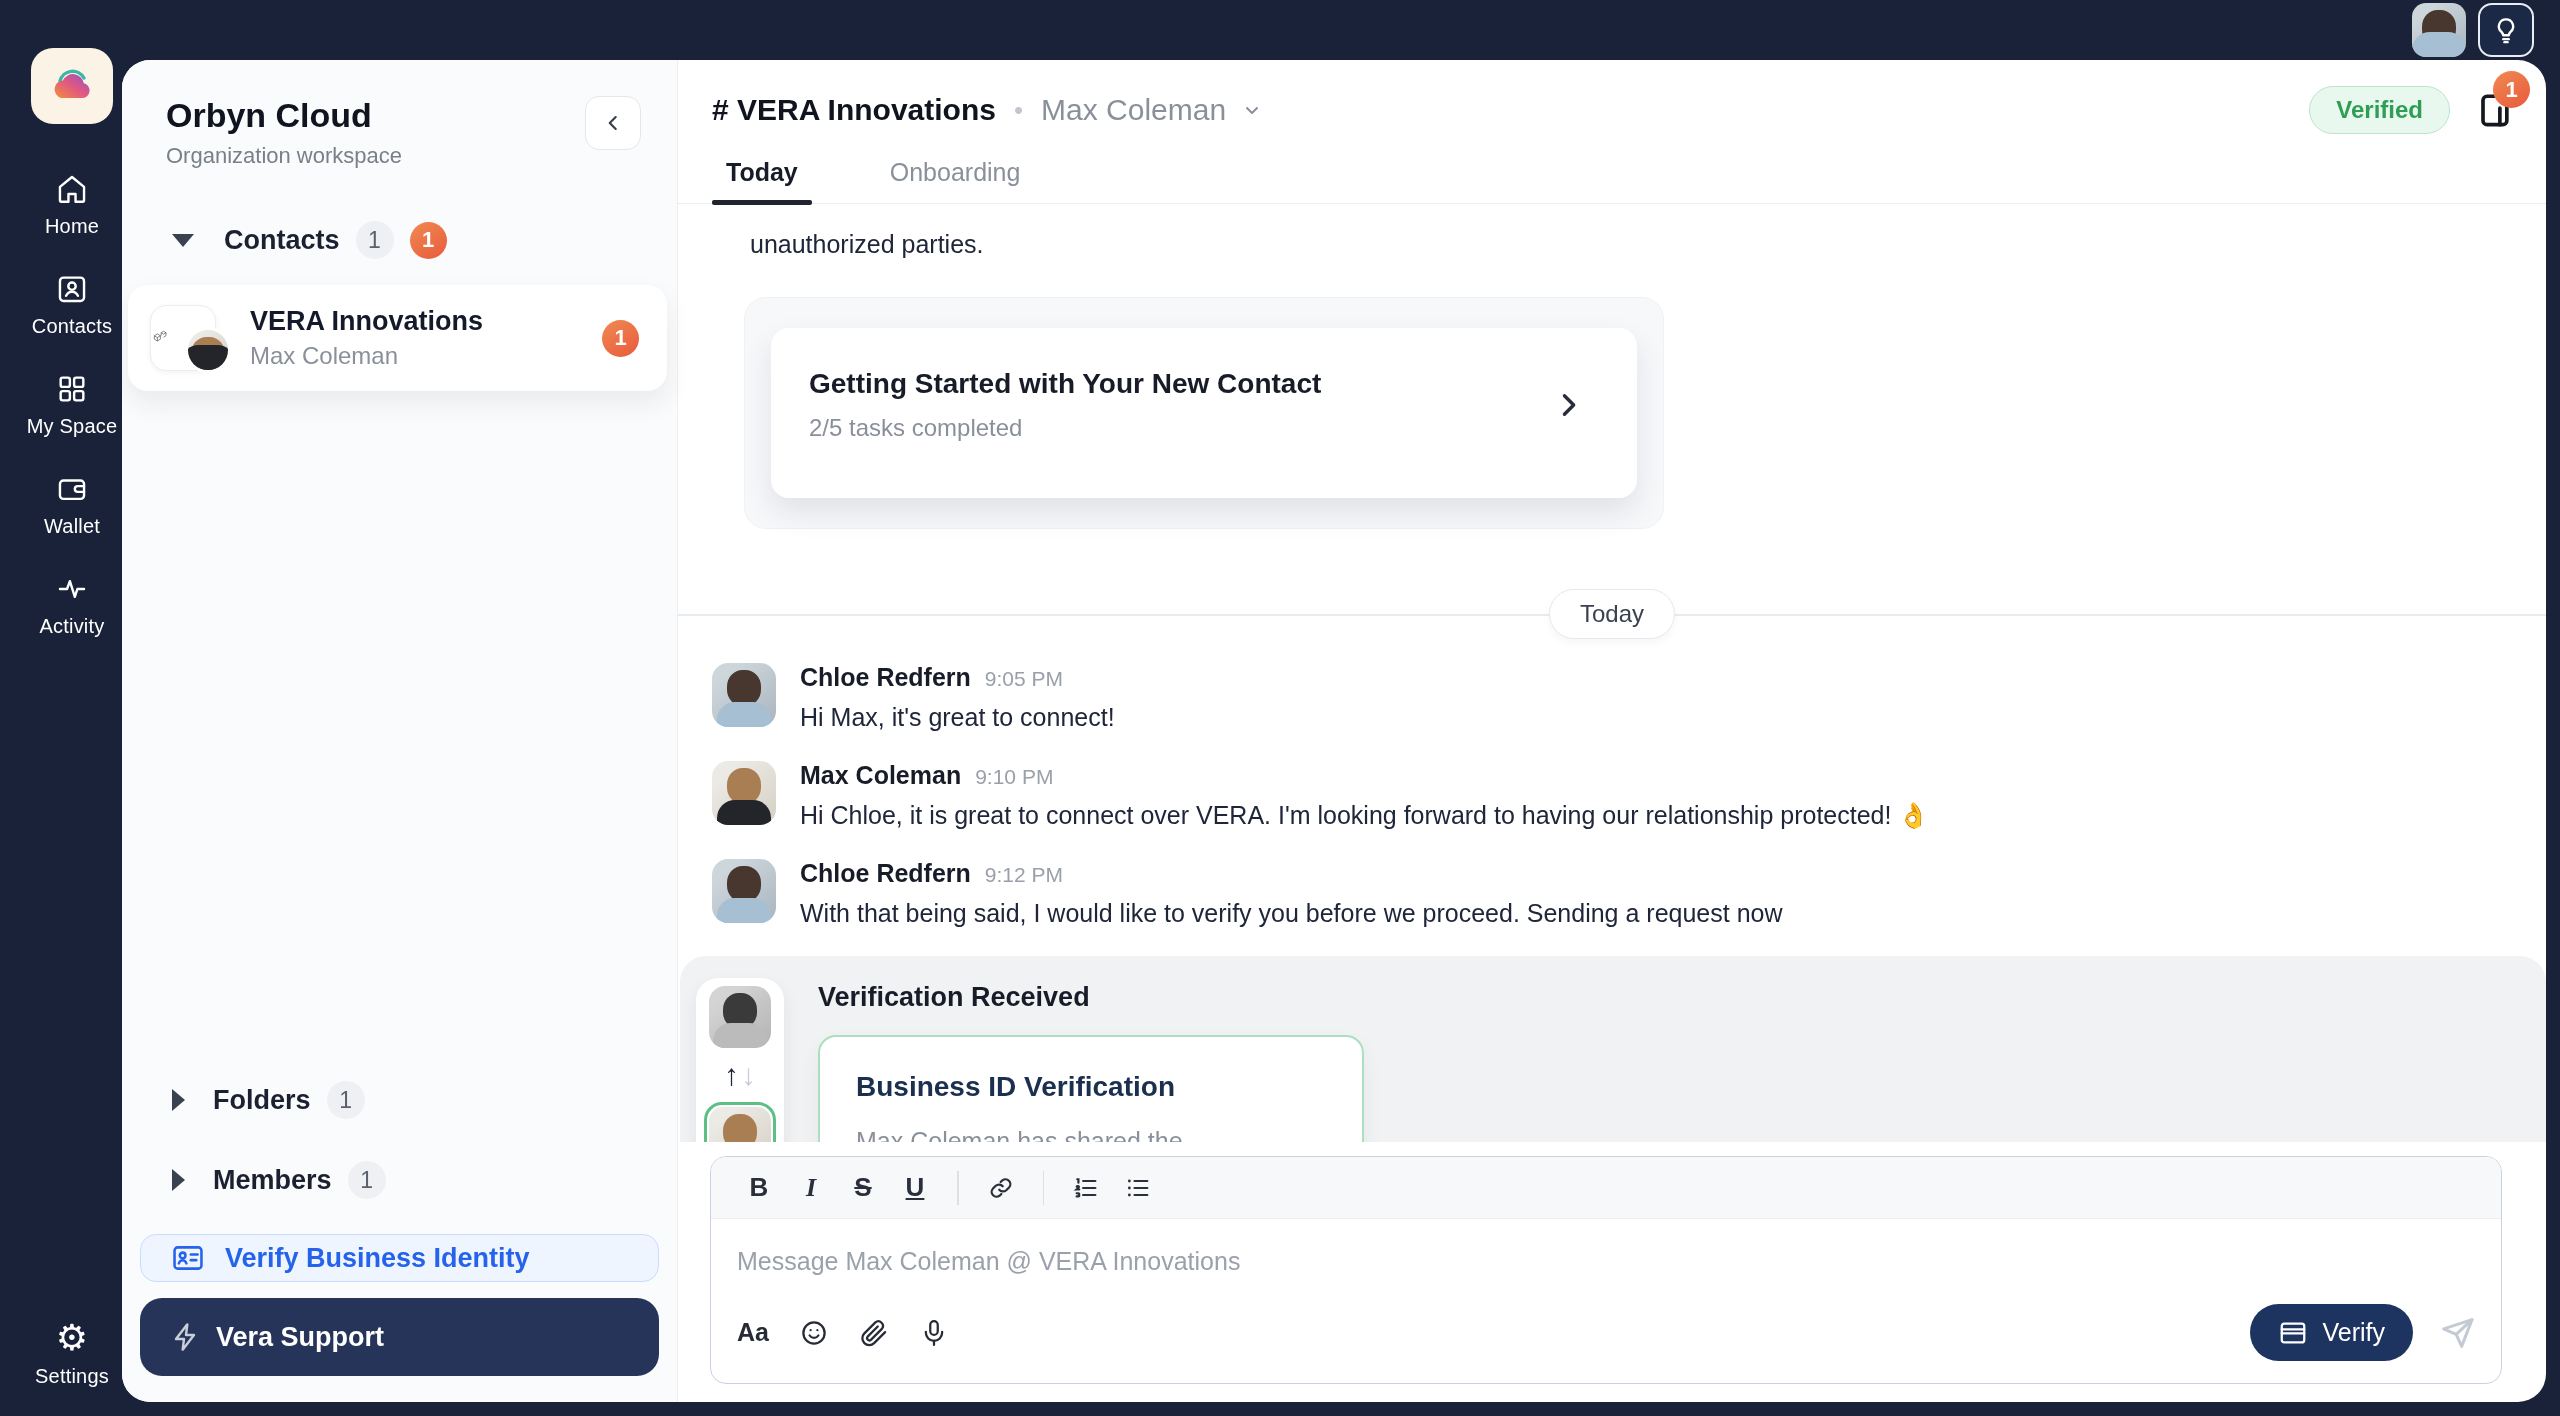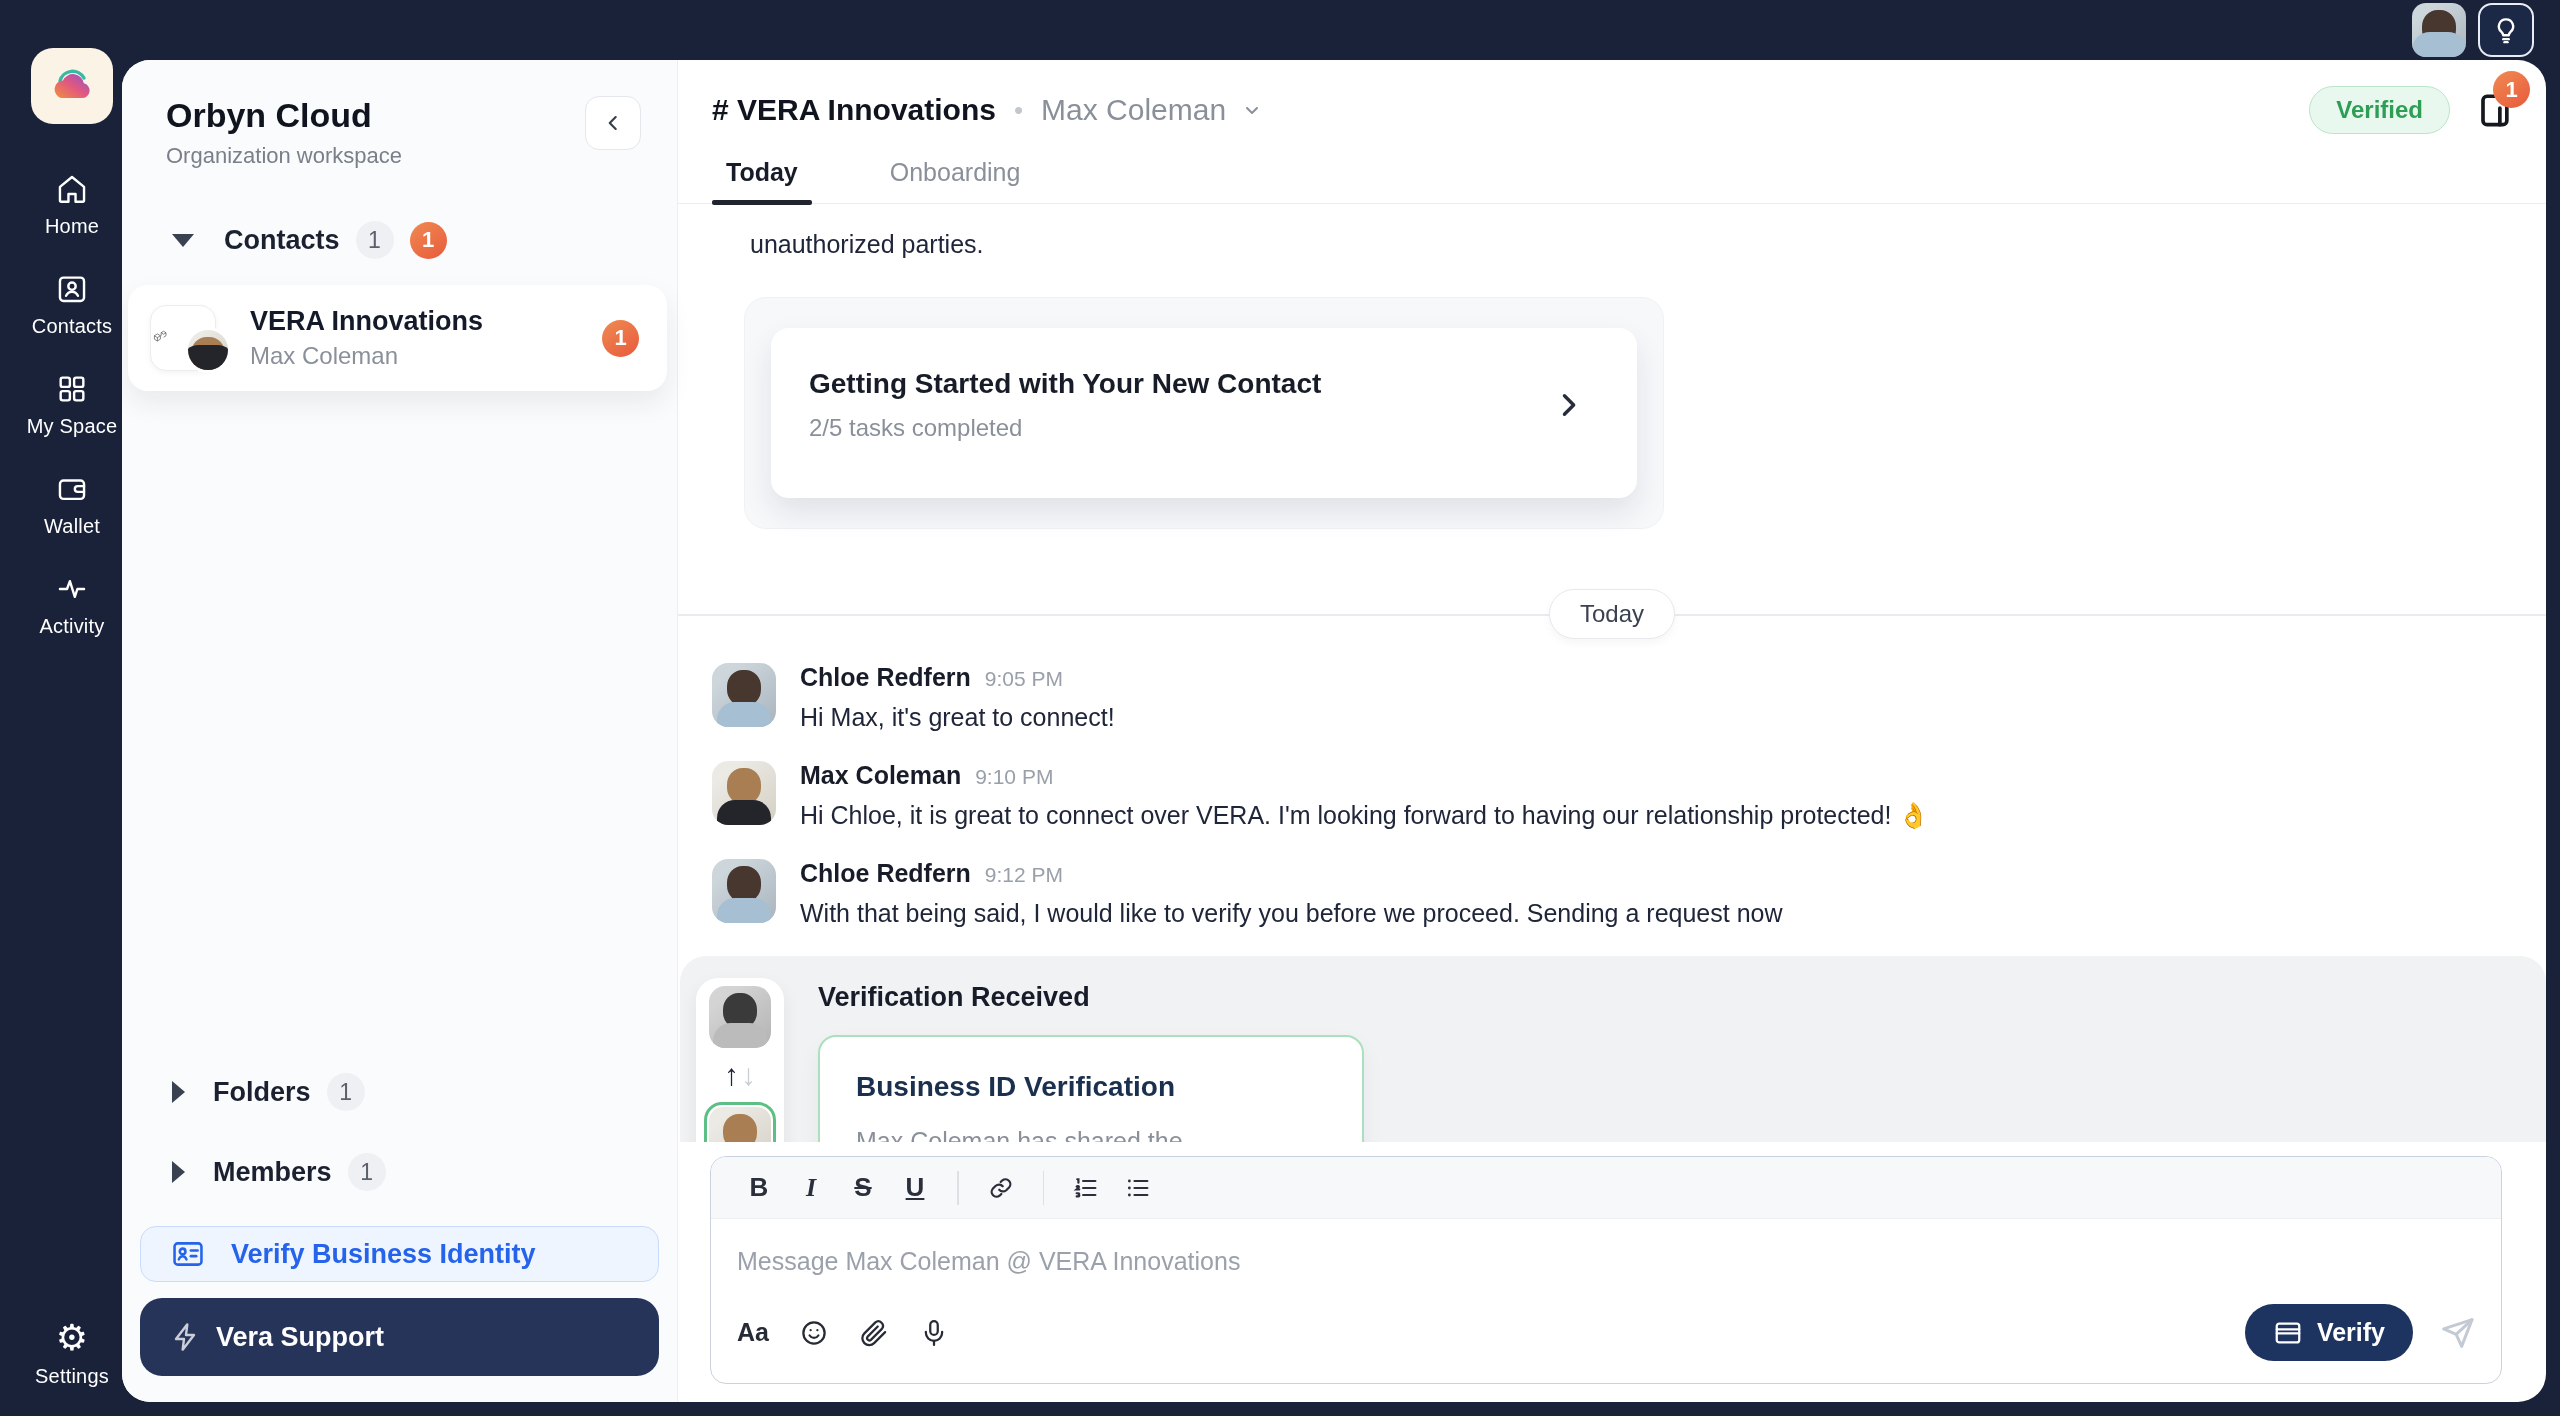--- a/index.html
+++ b/index.html
@@ -39,21 +39,21 @@
   .contact-card { margin:26px 10px 0 6px; background:#fff; border-radius:20px; box-shadow:0 12px 26px rgba(25,34,57,.08); padding:20px 28px 20px 22px; display:flex; align-items:center; cursor:pointer; }
   .company-avatar { width:66px; height:66px; background:#fff; border:1px solid #EDEDEF; border-radius:16px; position:relative; flex:none; box-shadow:0 2px 6px rgba(0,0,0,.05); display:flex; align-items:center; justify-content:center; }
   .mini-person { position:absolute; right:-16px; bottom:-12px; width:46px; height:46px; border-radius:50%; border:3px solid #fff; overflow:hidden; }
   .contact-meta { margin-left:34px; }
   .contact-name { font-size:27px; font-weight:700; color:#141A29; }
   .contact-sub { font-size:24px; color:#8A909A; margin-top:5px; }
   .contact-card .badge-orange { margin-left:auto; }
   .sb-spacer { flex:1; }
   .sb-row { display:flex; align-items:center; padding:0 36px 0 50px; height:80px; cursor:pointer; }
   .sb-row .s-label { font-size:27px; font-weight:700; color:#1B2130; margin-left:28px; margin-right:16px; }
-  .btn-verify-id { margin:14px 18px 0 18px; height:56px; border-radius:16px; background:#EFF5FF; border:1.5px solid #C9DCFD; color:#2563EB; display:flex; align-items:center; gap:26px; padding:0 30px; font-size:27px; font-weight:700; cursor:pointer; }
+  .btn-verify-id { margin:14px 18px 0 18px; height:48px; border-radius:16px; background:#EFF5FF; border:1.5px solid #C9DCFD; color:#2563EB; display:flex; align-items:center; gap:20px; padding:0 30px; font-size:27px; font-weight:700; cursor:pointer; }
   .btn-support { margin:16px 18px 26px 18px; height:78px; border-radius:22px; background:#273459; color:#fff; display:flex; align-items:center; gap:14px; padding:0 30px; font-size:27px; font-weight:700; cursor:pointer; }
 
   
   .chat { flex:1; display:flex; flex-direction:column; min-width:0; }
   .chat-head { padding:26px 30px 0 34px; border-bottom:1.5px solid #ECEDEF; }
   .ch-row1 { display:flex; align-items:center; }
   .ch-title { font-size:30px; font-weight:700; color:#10141F; }
   .ch-dot { font-size:26px; color:#C2C7CE; margin:0 18px; }
   .ch-person { font-size:30px; color:#8A909A; }
   .ch-chevron { margin-left:14px; color:#8A909A; cursor:pointer; }
@@ -118,21 +118,21 @@
   .fmt-btn.strike { text-decoration:line-through; }
   .fmt-btn.underline { text-decoration:underline; }
   .tb-divider { width:1.5px; height:34px; background:#DDE0E5; margin:0 12px; }
   .comp-input-area { padding:28px 26px 10px 26px; }
   .comp-input { width:100%; border:none; outline:none; font-size:25px; color:#20263A; font-family:inherit; background:transparent; }
   .comp-input::placeholder { color:#9AA1AB; }
   .comp-bottom { display:flex; align-items:center; padding:18px 24px 22px 26px; gap:30px; color:#262B36; }
   .aa-btn { font-size:25px; font-weight:600; cursor:pointer; }
   .comp-icon { cursor:pointer; }
   .comp-right { margin-left:auto; display:flex; align-items:center; gap:24px; }
-  .btn-verify-pill { background:#1D3360; color:#fff; border-radius:999px; height:57px; padding:0 28px; display:flex; align-items:center; gap:14px; font-size:25px; font-weight:700; cursor:pointer; }
+  .btn-verify-pill { background:#1D3360; color:#fff; border-radius:999px; height:57px; padding:0 28px; display:flex; align-items:center; gap:14px; font-size:25px; font-weight:400; cursor:pointer; }
   .send-icon { color:#C4CAD3; cursor:pointer; }
 </style>
 </head>
 <body>
 
 <div class="topbar">
   <div class="tb-avatar avatar chloe"></div>
   <div class="bulb-btn">
     <span>
       <svg width="30" height="30" viewBox="0 0 24 24" fill="none" stroke="currentColor" stroke-width="1.9" stroke-linecap="round" stroke-linejoin="round">

